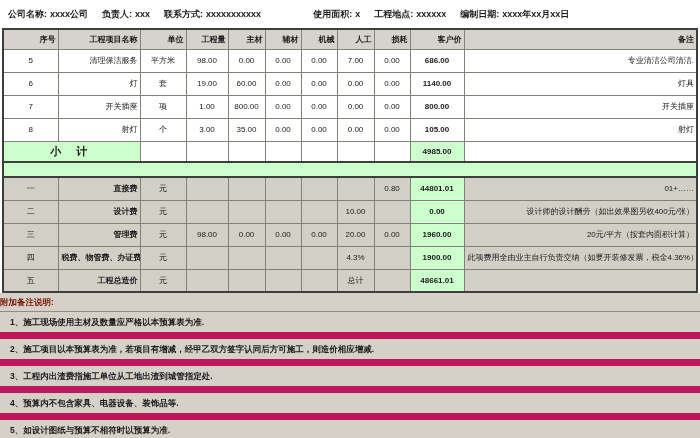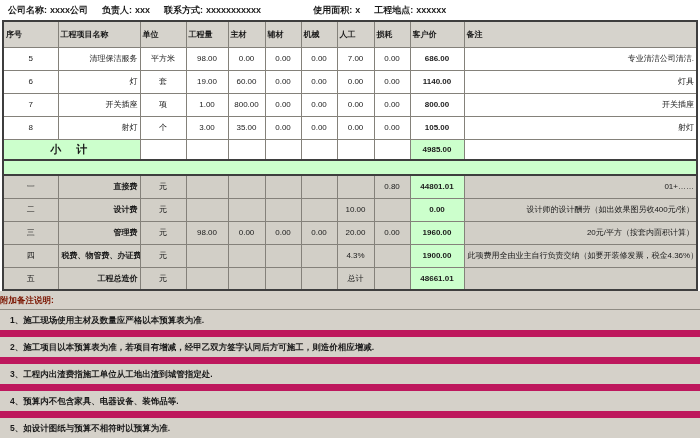--- a/index.html
+++ b/index.html
@@ -13,35 +13,35 @@
   .title-band {
     height:20px; background:#ccffcc; border-bottom:2px solid #555550;
     display:flex; align-items:center; justify-content:center;
   }
   .title-band .title {
     font-family:"Liberation Serif","DejaVu Serif",serif;
     font-weight:bold; font-size:13px; color:#3a1200; letter-spacing:1px;
   }
 
   .info-row {
-    height:20px; background:#ffffff; display:flex; align-items:center;
+    height:28px; background:#ffffff; display:flex; align-items:center;
     padding-left:8px; font-size:9px; font-weight:bold; white-space:nowrap;
   }
   .info-item { margin-right:14px; }
   .info-item .lbl { margin-right:3px; }
   .info-item.gap-before { margin-left:38px; }
 
   .tbl-wrap { margin-left:2px; width:696px; }
   table { border-collapse:collapse; table-layout:fixed; width:696px; }
   table.main, table.summary { border:2px solid #3e3e3e; }
   td, th {
     border:1px solid #84817a; font-size:8px; padding:0 2px;
     overflow:hidden; white-space:nowrap; height:23px;
   }
-  th { height:26px; background:#d6d3cc; font-weight:bold; text-align:left; }
+  th { height:20px; background:#d6d3cc; font-weight:bold; text-align:right; }
   .main td { background:#ffffff; }
   .c-center { text-align:center; }
   .c-left   { text-align:right; padding-left:3px; }
   .price { text-align:center; font-weight:bold; }
   .green { background:#ccffcc !important; }
   .subtotal-label {
     font-weight:bold; font-size:11px; text-align:center; letter-spacing:6px;
   }
   .subtotal-row td { height:21px; }
 
@@ -74,20 +74,23 @@
       <span class="lbl">负责人:</span><span>xxx</span>
     </span>
     <span class="info-item">
       <span class="lbl">联系方式:</span><span>xxxxxxxxxxx</span>
     </span>
     <span class="info-item gap-before">
       <span class="lbl">使用面积:</span><span>x</span>
     </span>
     <span class="info-item">
       <span class="lbl">工程地点:</span><span>xxxxxx</span>
+    </span>
+    <span class="info-item">
+      <span class="lbl">编制日期:</span><span>xxxx年xx月xx日</span>
     </span>
   </div>
 
   <div class="tbl-wrap">
     <table class="main">
       <colgroup>
         <col style="width:55px">
           <col style="width:82px">
           <col style="width:46px">
         <col style="width:42px">

